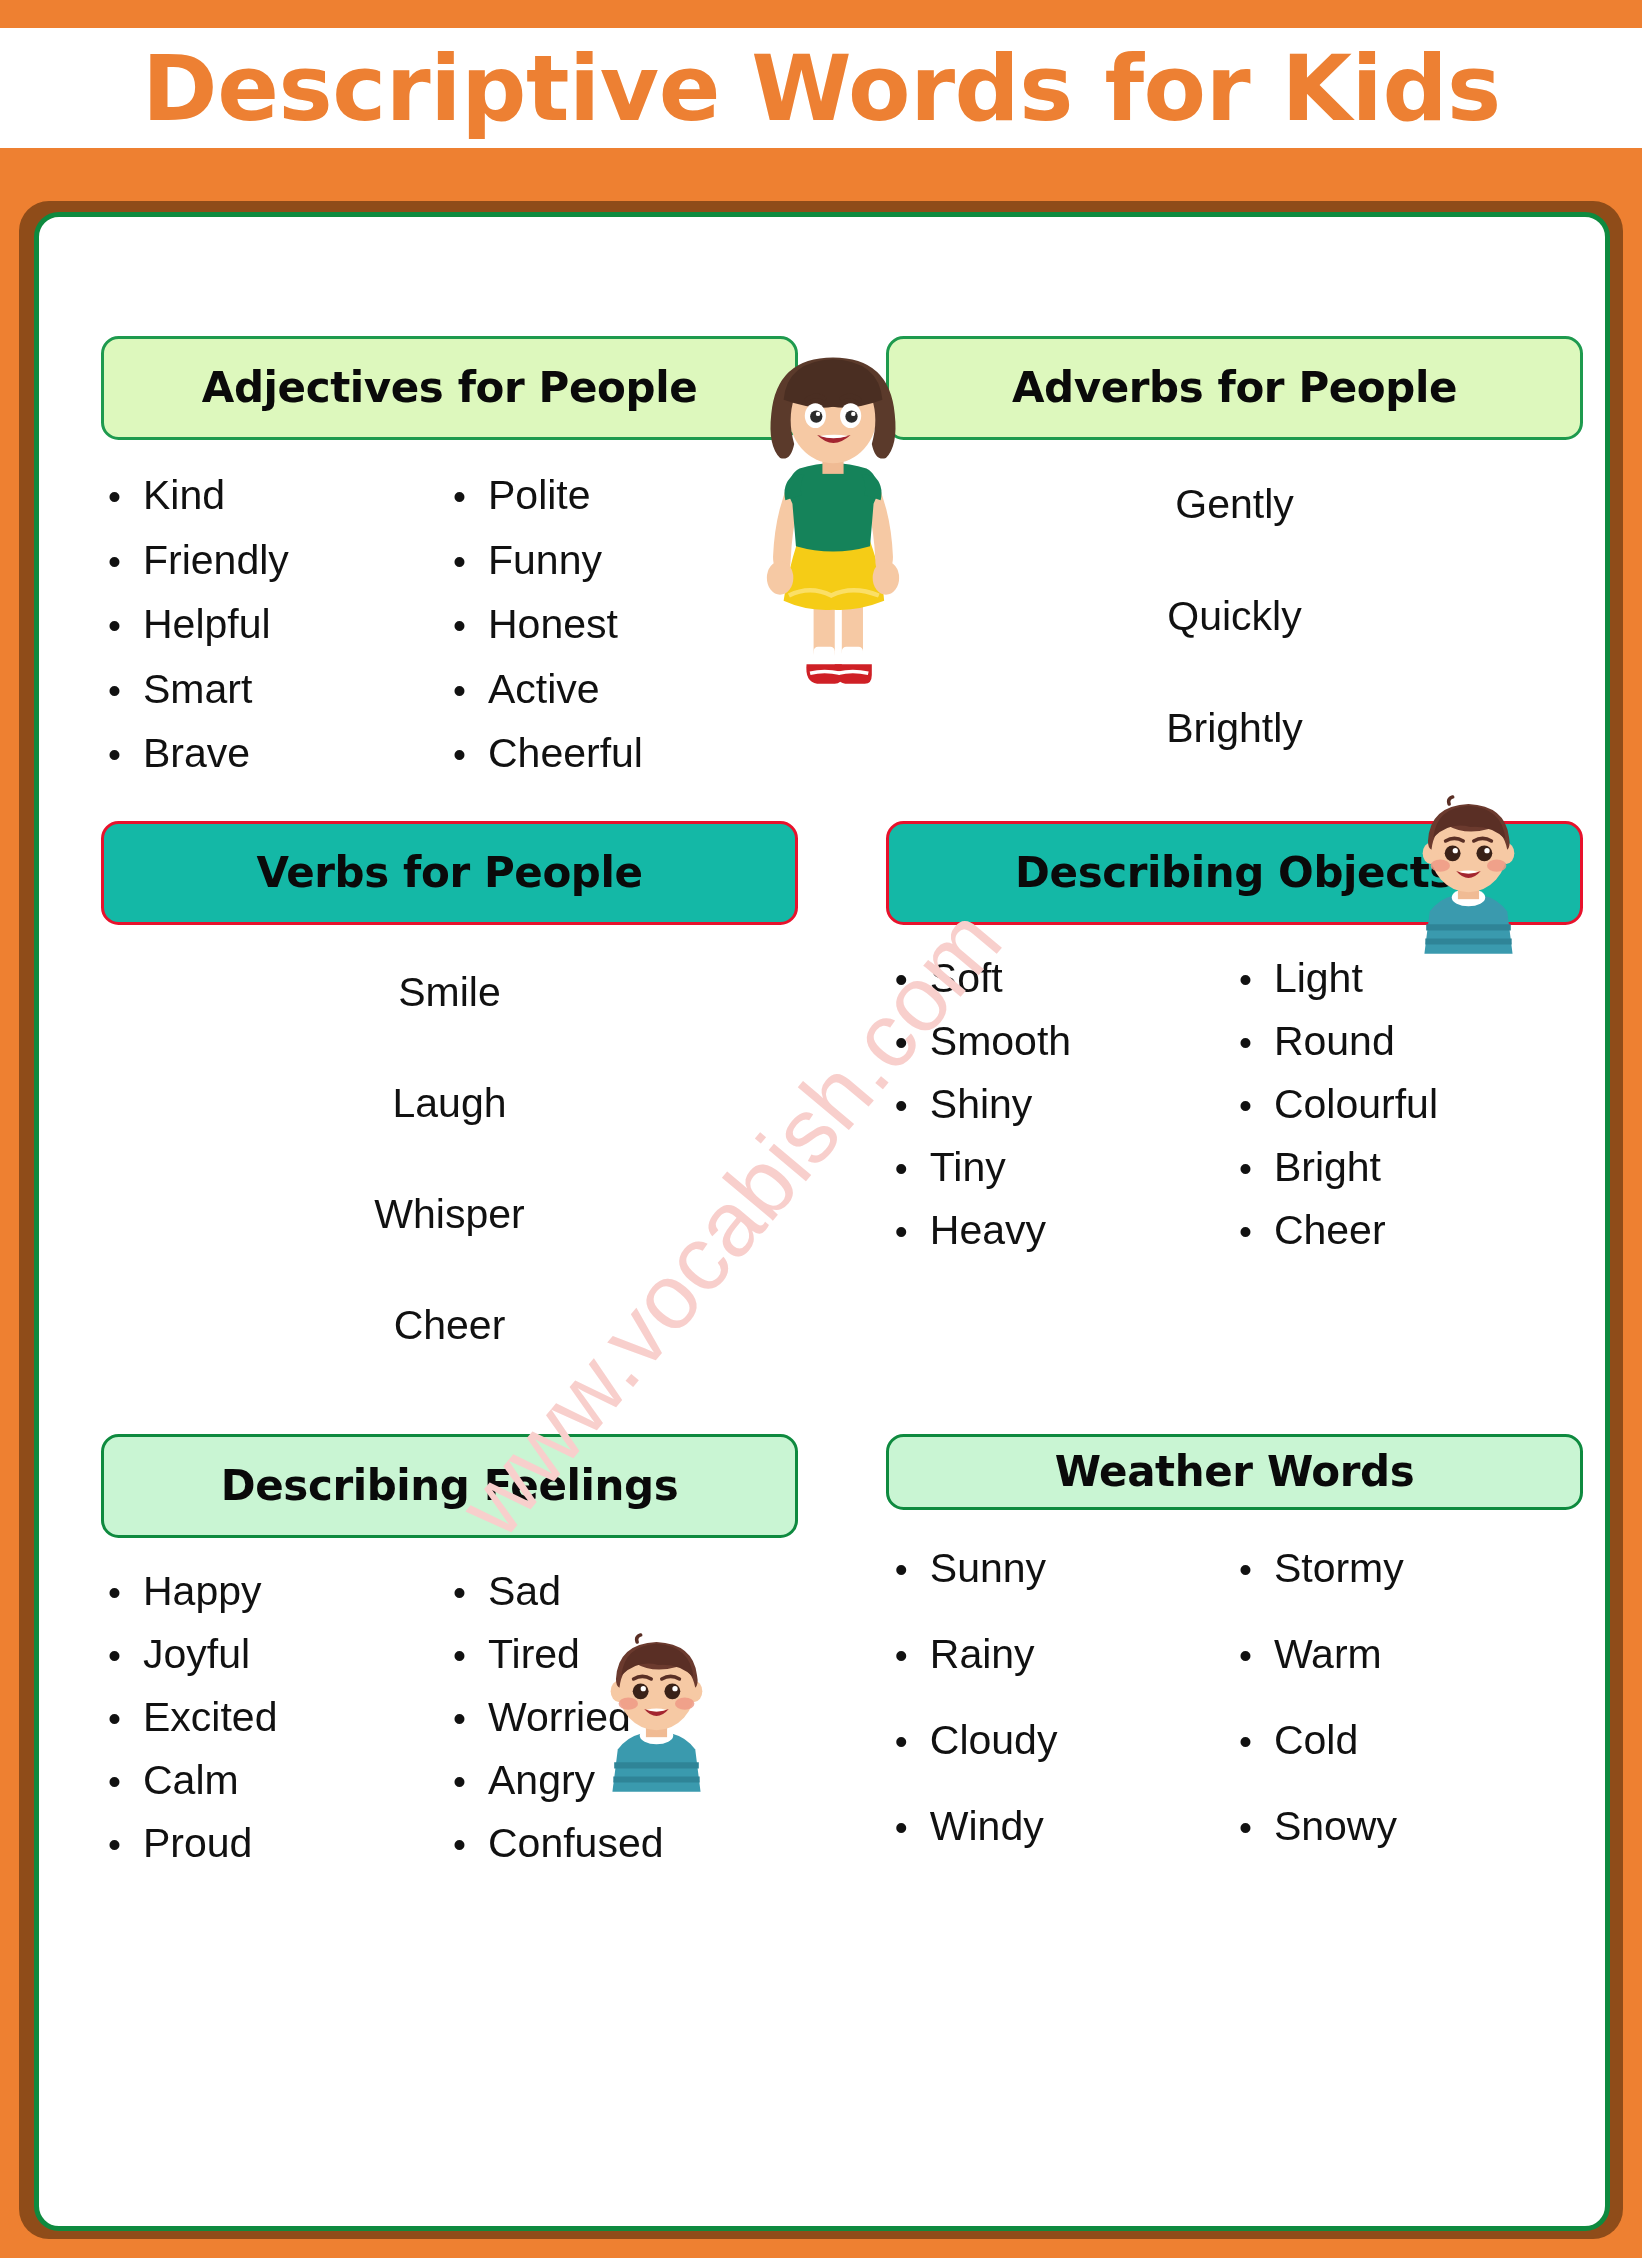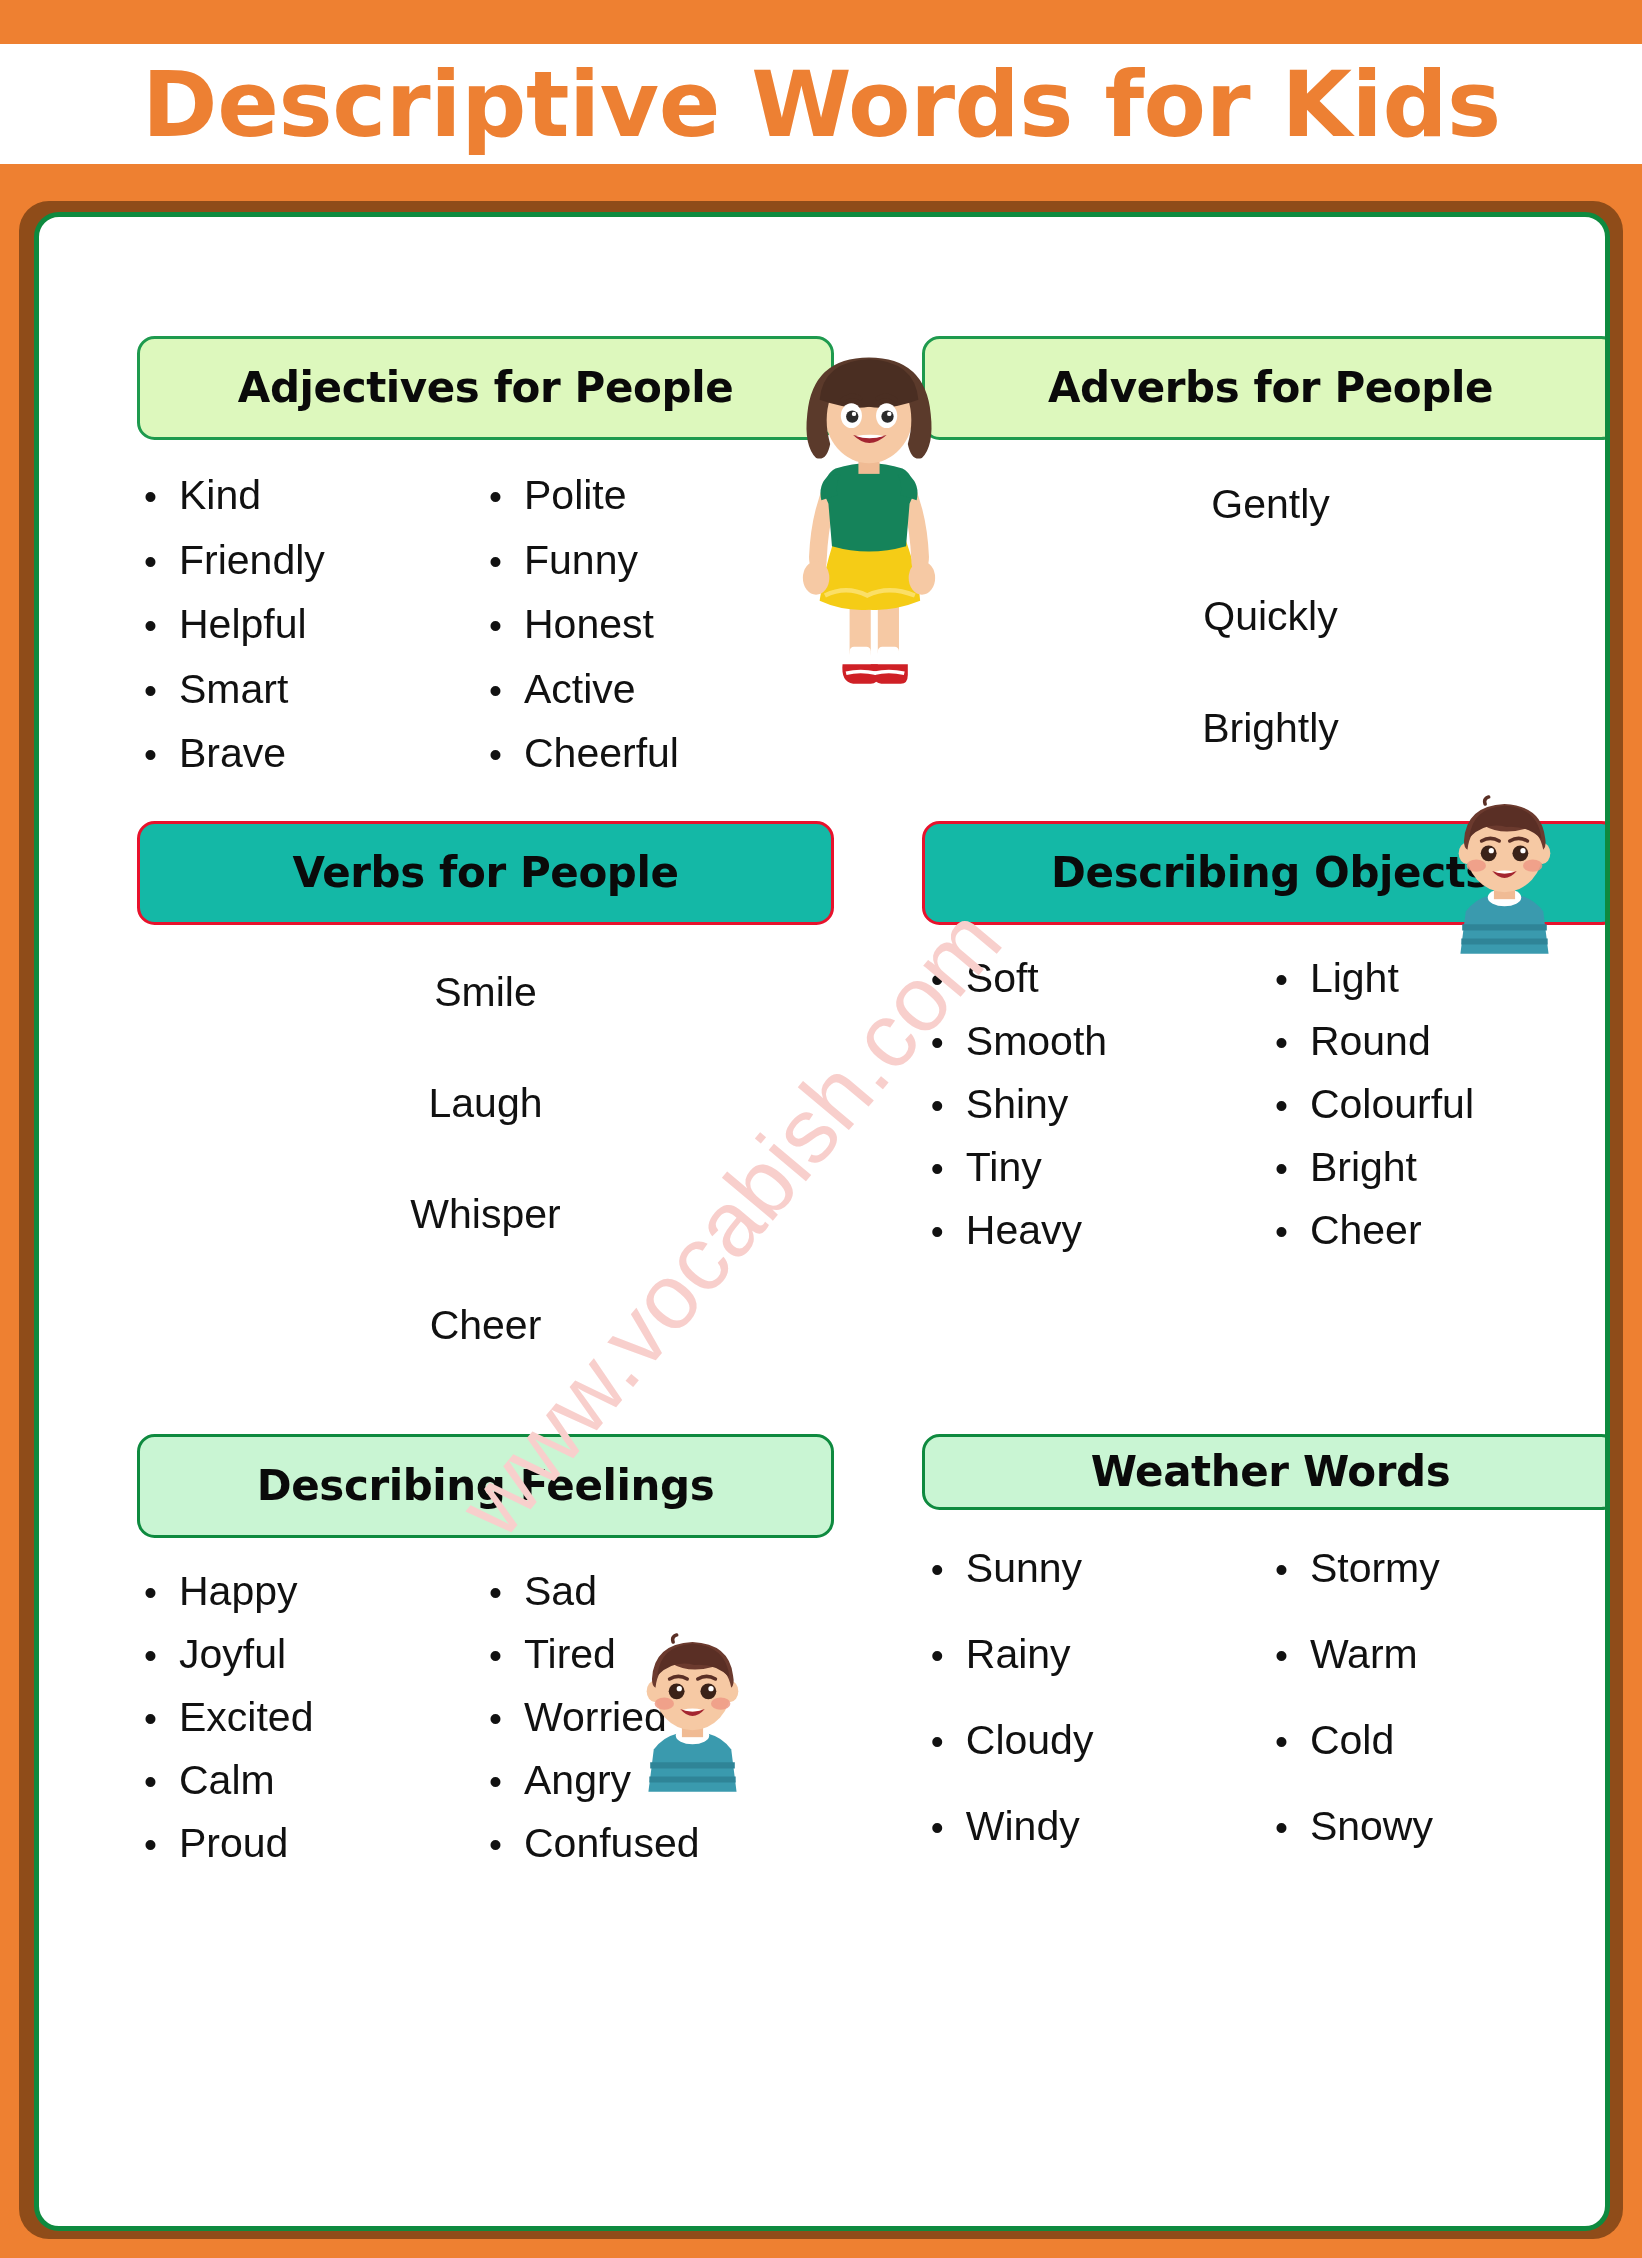--- a/index.html
+++ b/index.html
@@ -26,21 +26,20 @@
     position: absolute;
     left: 0;
     top: 28px;
     width: 1643px;
     height: 120px;
     background: #ffffff;
     display: flex;
     align-items: center;
     justify-content: center;
     box-sizing: border-box;
-    margin-top: 16px;
   }
   .poster-title {
     font-size: 91px;
     font-weight: bold;
     color: #ed8033;
     letter-spacing: -0.4px;
     line-height: 1;
     white-space: nowrap;
     font-family: "DejaVu Sans", sans-serif;
   }
@@ -87,21 +86,20 @@
     z-index: 5;
   }
 
   
   .grid {
     position: relative;
     z-index: 2;
     padding: 16px;
     height: 100%;
     box-sizing: border-box;
-    margin-left: 36px;
   }
 
   .section {
     position: absolute;
     box-sizing: border-box;
   }
 
   .sec-header {
     border-radius: 17.6px;
     display: flex;

